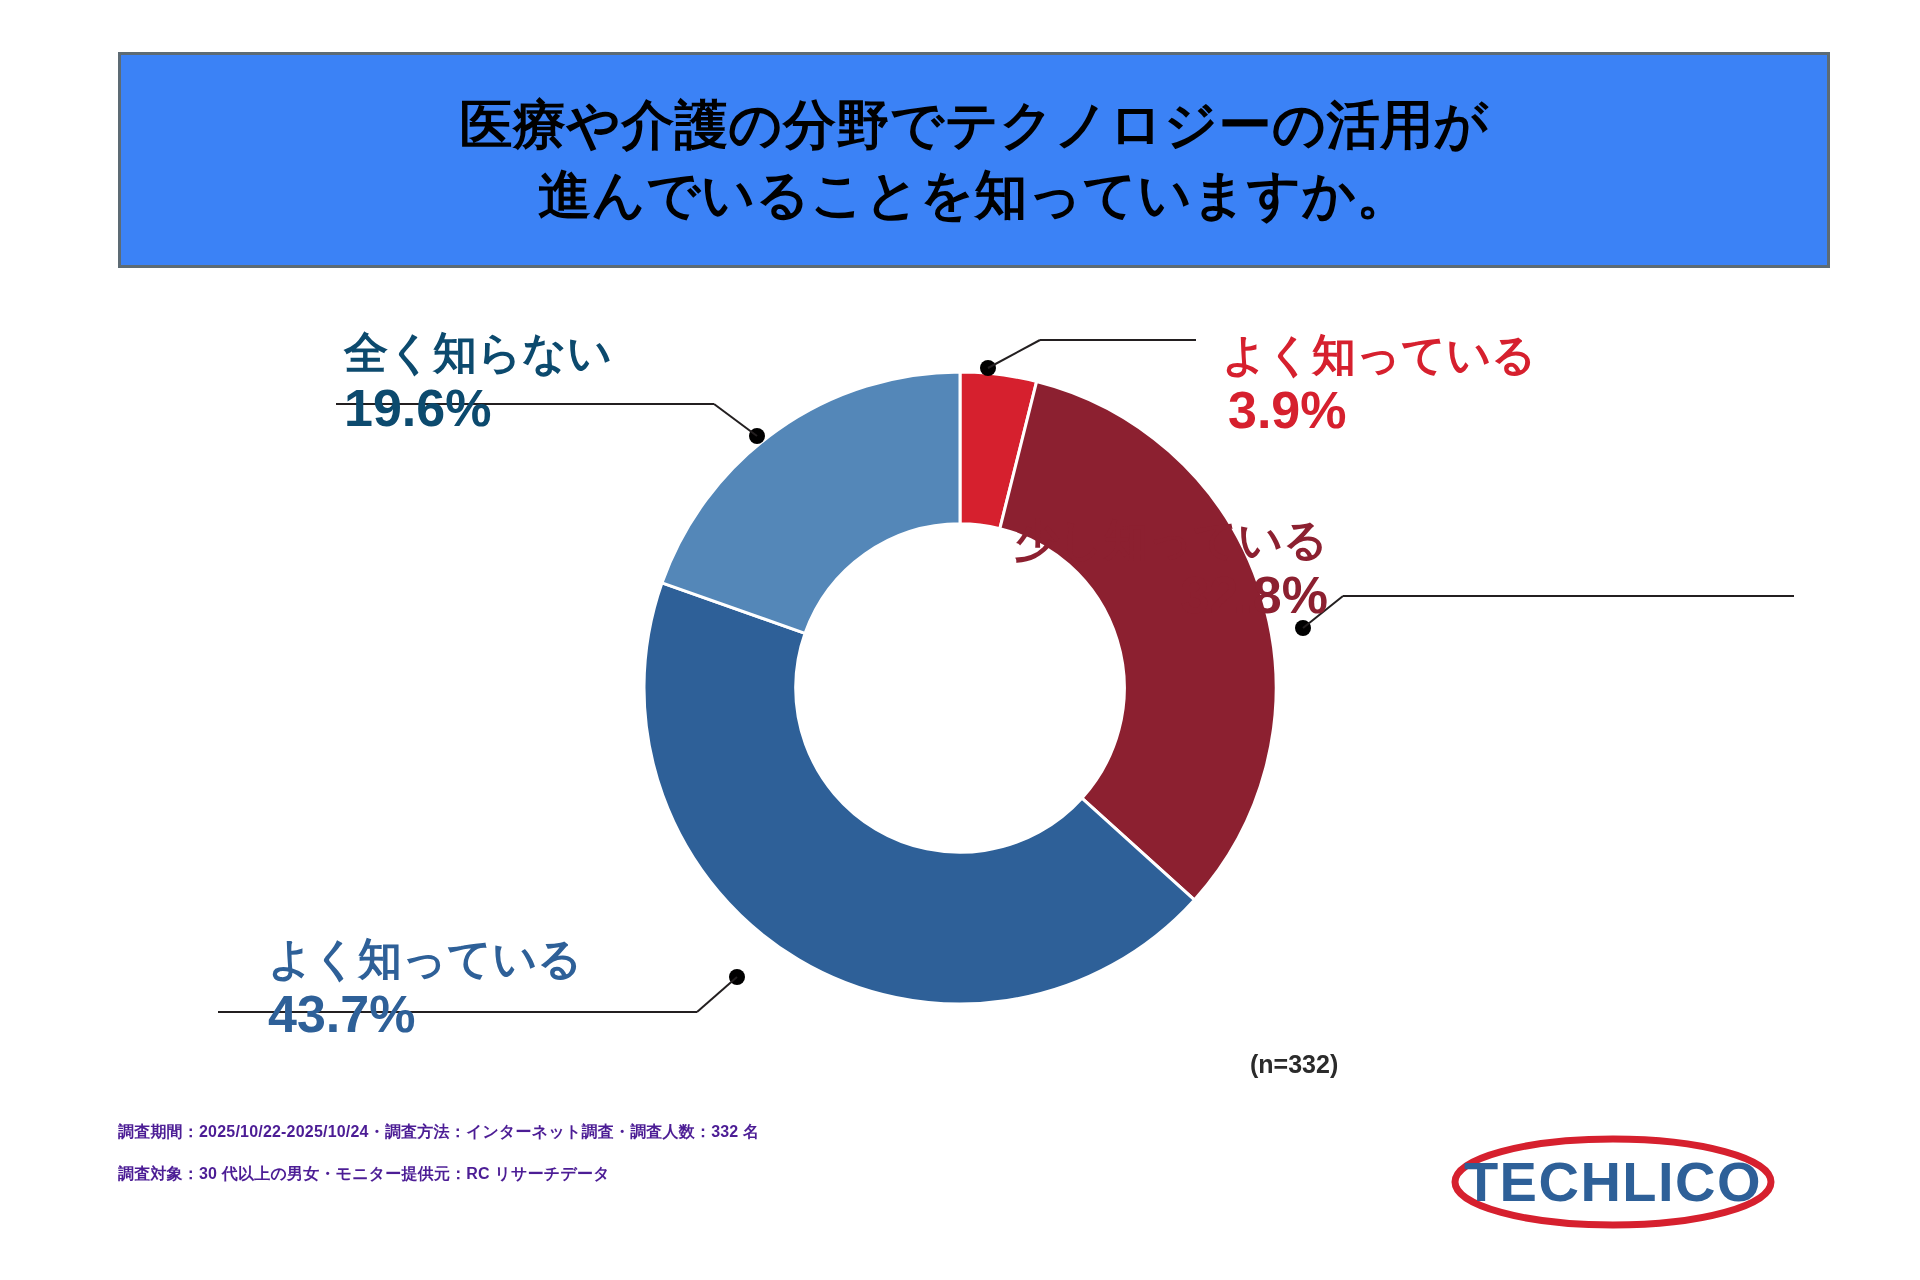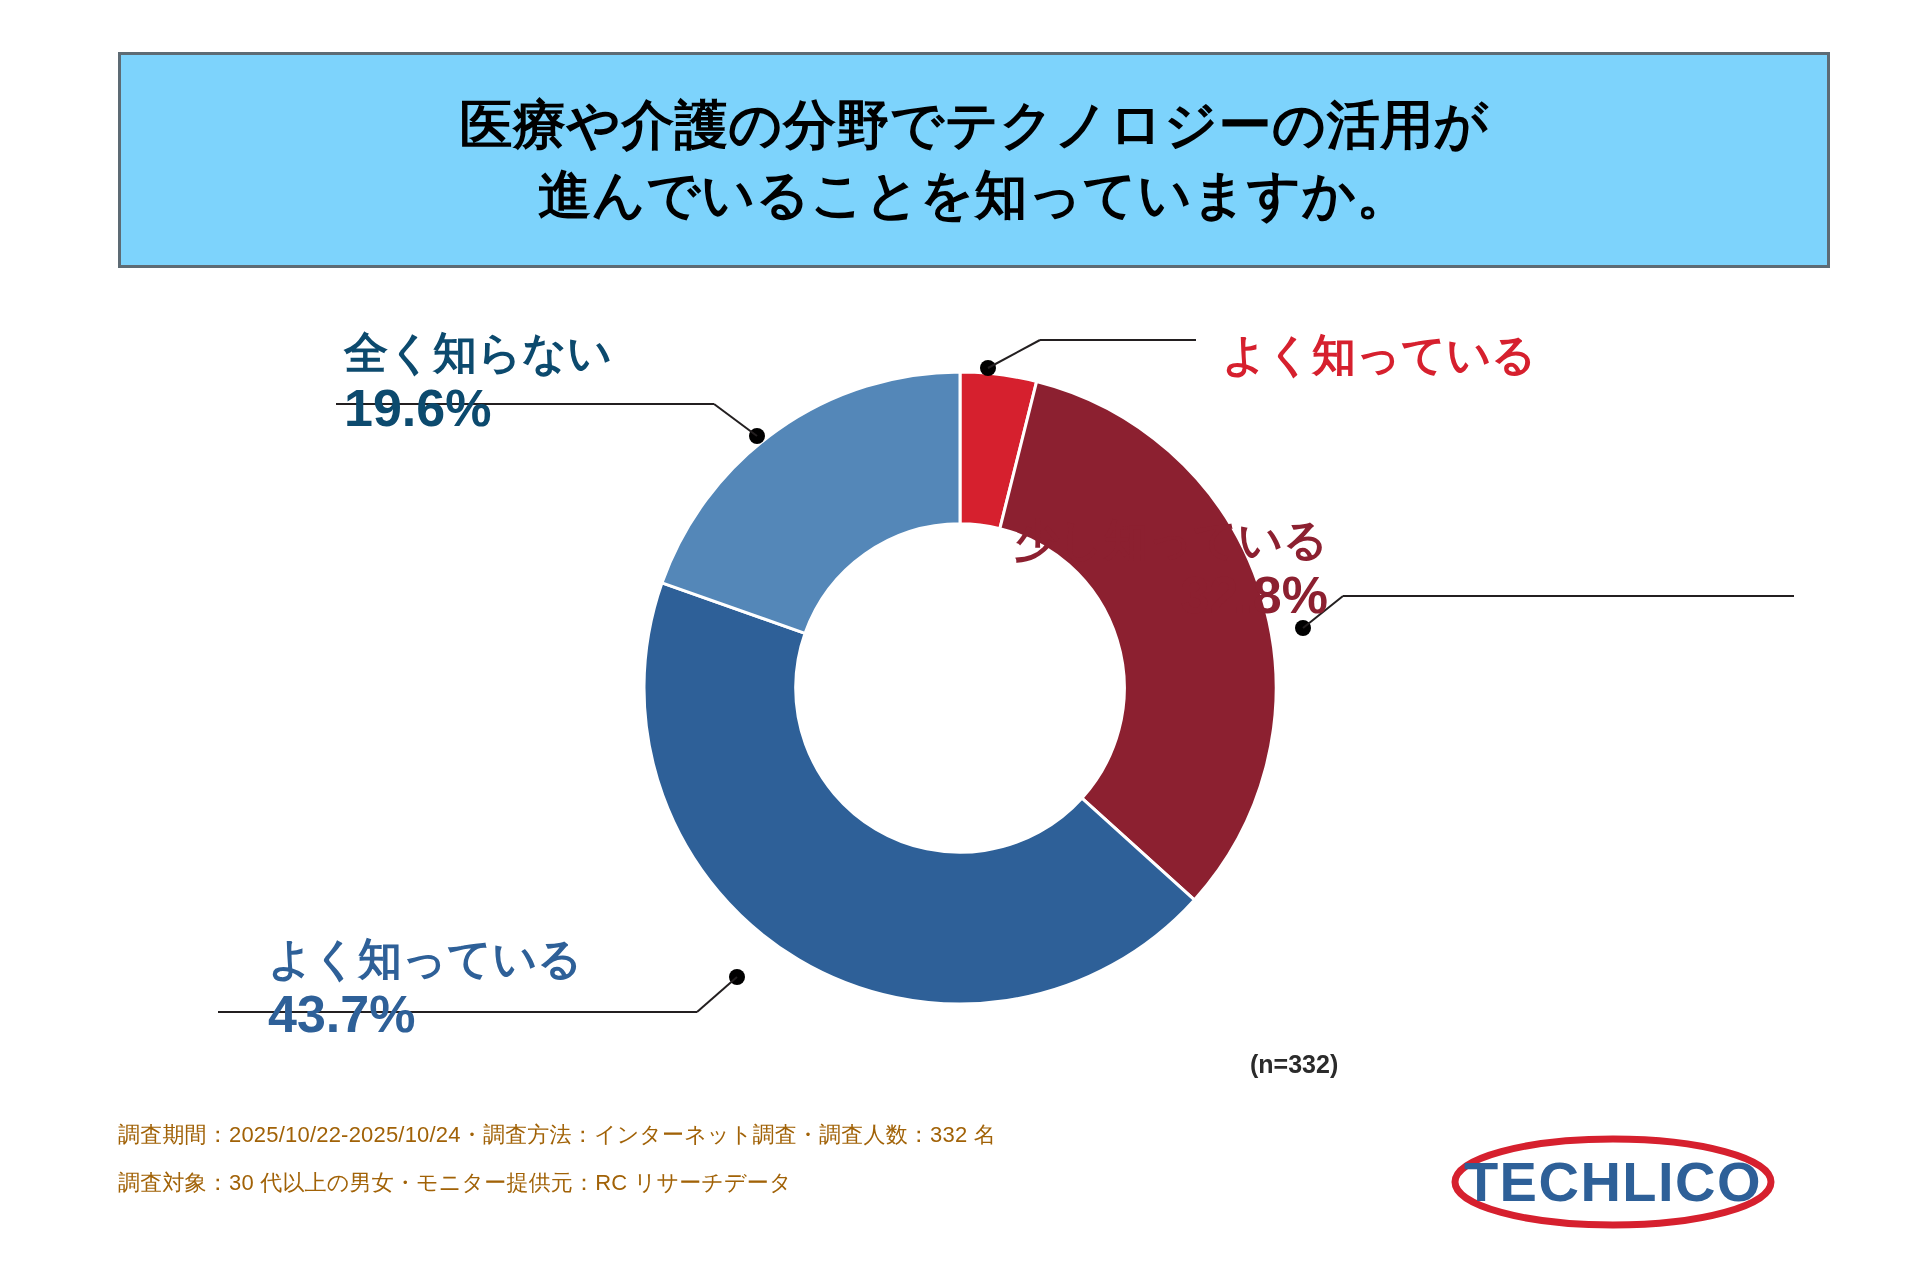--- a/index.html
+++ b/index.html
@@ -12,21 +12,21 @@
   }
   #stage{position:absolute;left:0;top:0;width:1920px;height:1280px;}
 
   
   .title-box{
     position:absolute;
     left:118px; top:52px;
     width:1712px; height:216px;
     border:3px solid #5d6b74;
     box-sizing:border-box;
-    background:#7dd3fc;
+    background:#3b82f6;
     display:flex;
     flex-direction:column;
     align-items:center;
     justify-content:center;
   }
   .title-line{
     font-size:53px;
     font-weight:bold;
     color:#000000;
     letter-spacing:0.5px;
@@ -89,23 +89,23 @@
     white-space:nowrap;
   }
 
   
   #footer{
     position:absolute;
     left:118px; top:1124px;
     width:1200px;
   }
   .footer-line{
-    font-size:22px;
-    font-weight:normal;
-    color:#a16207;
+    font-size:16px;
+    font-weight:bold;
+    color:#4c1d95;
     letter-spacing:0.2px;
     line-height:1.0;
     white-space:nowrap;
     margin-bottom:26px;
   }
 
   
   #logo{
     position:absolute;
     left:1448px; top:1128px;
@@ -153,20 +153,21 @@
   </svg>
 
   <svg class="leader" style="left:0;top:0;width:1920px;height:1280px;">
     <circle cx="757" cy="436" r="8"></circle>
     <line x1="757" y1="436" x2="714" y2="404"></line>
     <line x1="714" y1="404" x2="336" y2="404"></line>
   </svg>
 
   <div class="callout c-red-bright align-left" id="callout-yoku">
     <div class="cl-name">よく知っている</div>
+    <div class="cl-value">3.9%</div>
   </div>
 
   <div class="callout c-red-dark align-right" id="callout-sukoshi">
     <div class="cl-name">少し知っている</div>
     <div class="cl-value">32.8%</div>
   </div>
 
   <div class="callout c-blue-dark align-left" id="callout-amari">
     <div class="cl-name">よく知っている</div>
     <div class="cl-value">43.7%</div>

